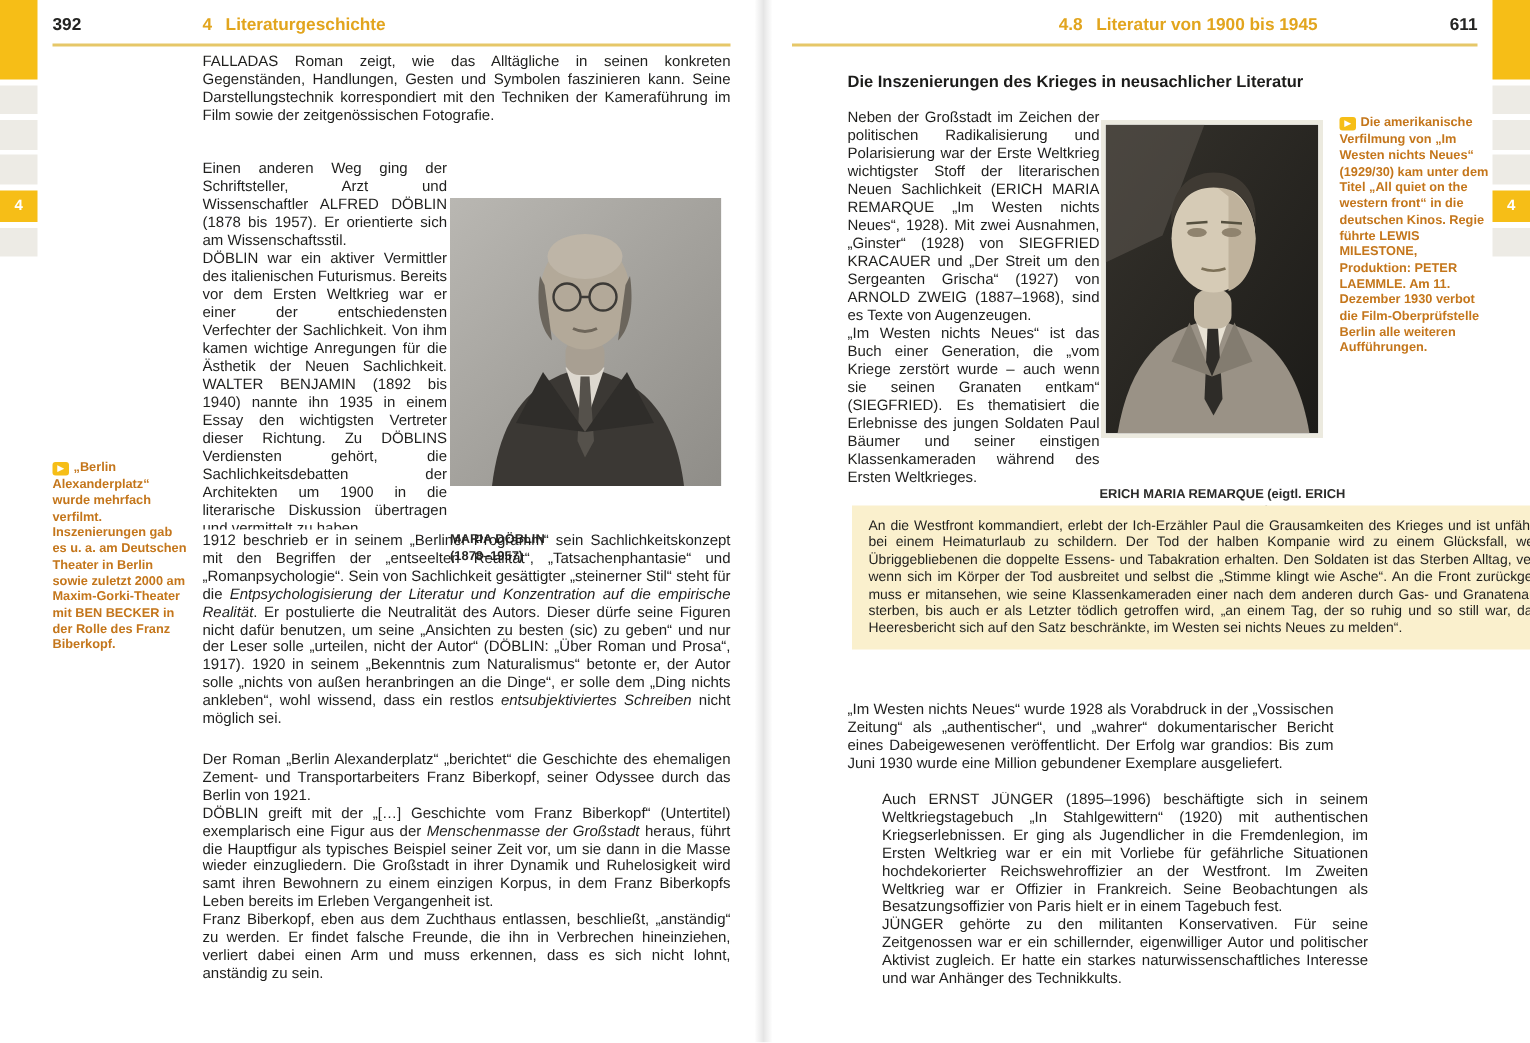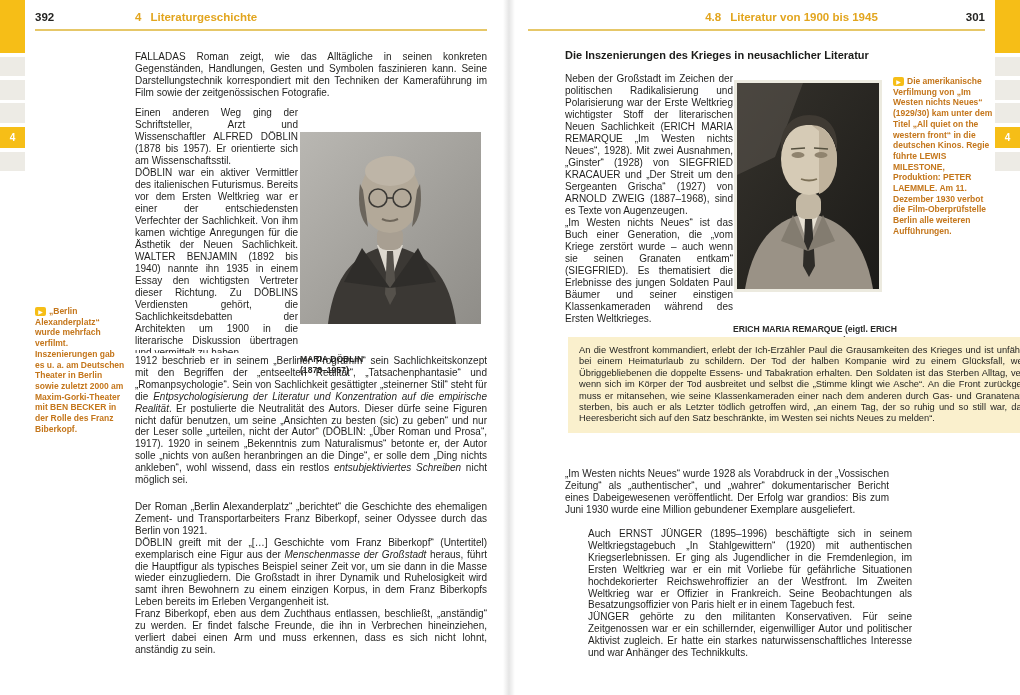--- a/index.html
+++ b/index.html
@@ -43,21 +43,21 @@
   .col .body{line-height:12px;}
   .i{font-style:italic;}
   .heading{font-weight:bold;font-size:11px;color:#1c1c1a;}
   .caption{font-weight:bold;font-size:8.6px;line-height:11px;color:#2a2a28;margin-top:24px;}
   .margin-note{font-weight:bold;font-size:8.5px;line-height:10.7px;color:var(--note-orange);
                text-align:left;hyphens:auto;-webkit-hyphens:auto;}
   .play-icon{display:inline-flex;align-items:center;justify-content:center;
     width:11px;height:9px;background:var(--accent-yellow);color:#fff;
     font-size:6px;border-radius:2px;margin-right:3px;vertical-align:0.5px;}
   
-  .intro-l{left:135px;top:51px;width:352px;}
+  .intro-l{left:135px;top:36px;width:352px;}
   .col-l{left:135px;top:107px;width:163px;max-height:246px;overflow:hidden;}
   .photo-d{left:300px;top:132px;width:181px;height:192px;}
   .cap-d{left:300px;top:330px;width:181px;}
   .note-l{left:35px;top:306px;width:91px;}
   .p-program{left:135px;top:355px;width:352px;}
   .block-roman{left:135px;top:501px;width:352px;max-height:170px;overflow:hidden;}
   
   .heading-r{left:565px;top:49px;width:425px;}
   .col-r{left:565px;top:73px;width:168px;max-height:258px;overflow:hidden;}
   .photo-r{left:734px;top:80px;width:142px;height:206px;border:3px solid #eceadf;}
@@ -149,21 +149,21 @@
   <p class="abs body p-program">1912 beschrieb er in seinem „Berliner Programm“ sein Sachlichkeitskonzept mit den Begriffen der „entseelten Realität“, „Tatsachenphantasie“ und „Romanpsychologie“. Sein von Sachlichkeit gesättigter „steinerner Stil“ steht für die <span class="i">Entpsychologisierung der Literatur und Konzentration auf die empirische Realität</span>. Er postulierte die Neutralität des Autors. Dieser dürfe seine Figuren nicht dafür benutzen, um seine „Ansichten zu besten (sic) zu geben“ und nur der Leser solle „urteilen, nicht der Autor“ (DÖBLIN: „Über Roman und Prosa“, 1917). 1920 in seinem „Bekenntnis zum Naturalismus“ betonte er, der Autor solle „nichts von außen heranbringen an die Dinge“, er solle dem „Ding nichts ankleben“, wohl wissend, dass ein restlos <span class="i">entsubjektiviertes Schreiben</span> nicht möglich sei.</p>
 
   <div class="abs block-roman">
     <p class="body">Der Roman „Berlin Alexanderplatz“ „berichtet“ die Geschichte des ehemaligen Zement- und Transportarbeiters Franz Biberkopf, seiner Odyssee durch das Berlin von 1921.</p>
     <p class="body">DÖBLIN greift mit der „[…] Geschichte vom Franz Biberkopf“ (Untertitel) exemplarisch eine Figur aus der <span class="i">Menschenmasse der Großstadt</span> heraus, führt die Hauptfigur als typisches Beispiel seiner Zeit vor, um sie dann in die Masse wieder einzugliedern. Die Großstadt in ihrer Dynamik und Ruhelosigkeit wird samt ihren Bewohnern zu einem einzigen Korpus, in dem Franz Biberkopfs Leben bereits im Erleben Vergangenheit ist.</p>
     <p class="body">Franz Biberkopf, eben aus dem Zuchthaus entlassen, beschließt, „anständig“ zu werden. Er findet falsche Freunde, die ihn in Verbrechen hineinziehen, verliert dabei einen Arm und muss erkennen, dass es sich nicht lohnt, anständig zu sein.</p>
   </div>
 
   <div class="abs hdr-r">
     <span class="chapter-hdr"><span class="num">4.8</span><span>Literatur von 1900 bis 1945</span></span>
-    <span class="pagenum">301</span>
+    <span class="pagenum">611</span>
   </div>
   <div class="abs rule rule-r"></div>
 
   <div class="abs heading heading-r">Die Inszenierungen des Krieges in neusachlicher Literatur</div>
 
   <div class="abs col col-r">
     <p class="body">Neben der Großstadt im Zeichen der politischen Radikalisierung und Polarisierung war der Erste Weltkrieg wichtigster Stoff der literarischen Neuen Sachlichkeit (ERICH MARIA REMARQUE „Im Westen nichts Neues“, 1928). Mit zwei Ausnahmen, „Ginster“ (1928) von SIEGFRIED KRACAUER und „Der Streit um den Sergeanten Grischa“ (1927) von ARNOLD ZWEIG (1887–1968), sind es Texte von Augenzeugen.</p>
     <p class="body">„Im Westen nichts Neues“ ist das Buch einer Generation, die „vom Kriege zerstört wurde – auch wenn sie seinen Granaten entkam“ (SIEGFRIED). Es thematisiert die Erlebnisse des jungen Soldaten Paul Bäumer und seiner einstigen Klassenkameraden während des Ersten Weltkrieges.</p>
   </div>
 

